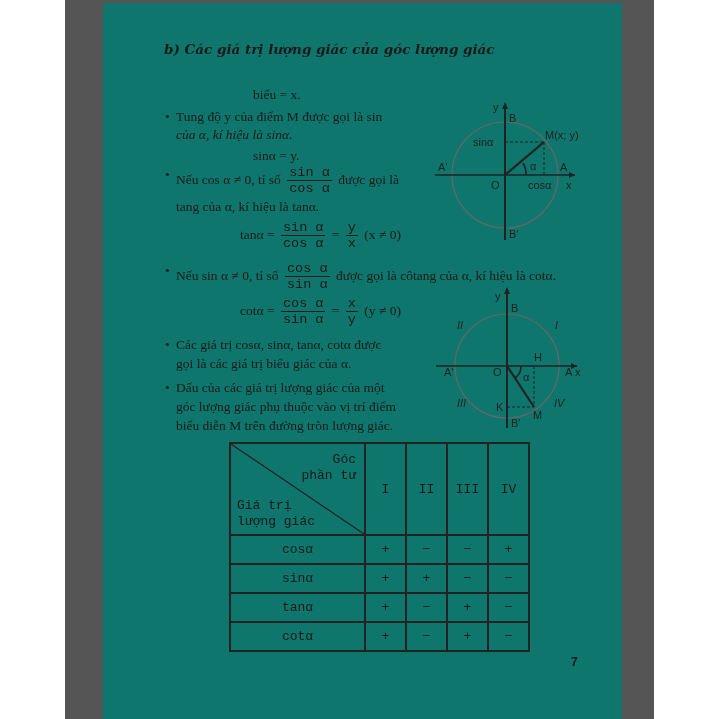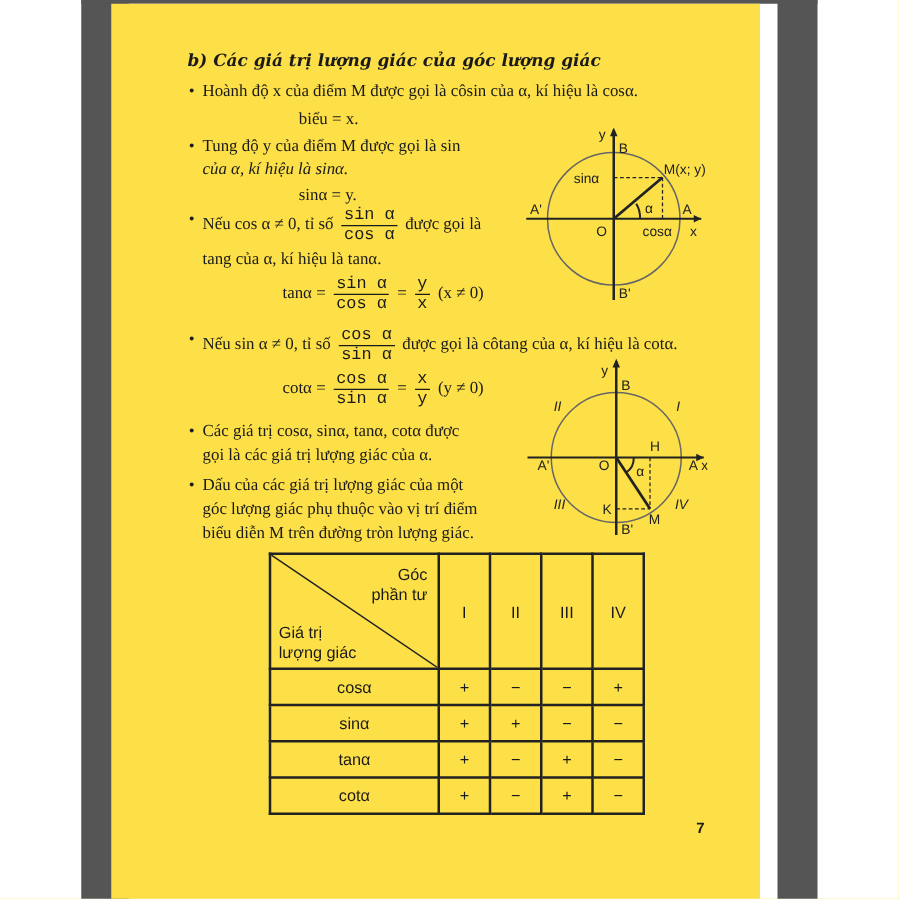--- a/index.html
+++ b/index.html
@@ -1,49 +1,48 @@
 <!DOCTYPE html>
 <html><head>
 <meta charset="utf-8">
 <style>
   html, body { margin:0; padding:0; }
   body { width:719px; height:719px; background:#ffffff; position:relative; overflow:hidden;
          font-family:"DejaVu Serif", "Liberation Serif", serif; color:#1a1a1a; }
   .band-left { position:absolute; left:65px; top:0; width:38px; height:719px; background:#555555; }
   .band-right { position:absolute; left:622px; top:0; width:32px; height:719px; background:#555555; }
   .band-top { position:absolute; left:65px; top:0; width:589px; height:3px; background:#555555; }
-  .page { position:absolute; left:89px; top:3px; width:519px; height:716px; background:#fde047; }
+  .page { position:absolute; left:103px; top:3px; width:519px; height:716px; background:#0f766e; }
   .abs { position:absolute; white-space:nowrap; }
   .heading { font-family:"DejaVu Serif", serif; font-weight:bold; font-style:italic; font-size:13.5px; }
   .txt { font-family:"Liberation Serif", serif; font-size:13.5px; line-height:19px; }
   .bullet::before { content:"•"; position:absolute; left:-11px; }
   .frac { display:inline-flex; flex-direction:column; align-items:center; vertical-align:middle; line-height:15px; margin:0 3px;font-family:Liberation Mono, monospace; }
   .frac .num { border-bottom:1px solid #1a1a1a; padding:0 2px; }
   .frac .den { padding:0 2px; }
   table.signs { position:absolute; left:126px; top:439px; border-collapse:collapse;
-                font-family:Liberation Sans, sans-serif; font-size:13px;padding-left:19px; }
+                font-family:Liberation Mono, monospace; font-size:13px;padding-left:19px; }
   table.signs td { border:2px solid #222; text-align:center; }
   .diag { position:relative; width:133px; height:90px; }
   .diag .top { position:absolute; right:8px; top:8px; text-align:right; line-height:16px; }
   .diag .bot { position:absolute; left:6px; bottom:4px; text-align:left; line-height:16px; }
   .pgnum { position:absolute; left:468px; top:652px; font-family:"Liberation Sans", sans-serif; font-weight:bold; font-size:12px; }
   svg text { font-family:"Liberation Sans", sans-serif; font-size:11px; fill:#222; }
 </style>
 </head>
 <body>
 
 <div class="band-left"></div>
 <div class="band-right"></div>
 <div class="band-top"></div>
 
 <div class="page">
 
   <div class="abs heading" style="left:61px; top:38px;">b) Các giá trị lượng giác của góc lượng giác</div>
 
-  <div class="abs txt bullet" style="left:73px; top:60px;">Hoành độ x của điểm M được gọi là côsin của α, kí hiệu là cosα.</div>
   <div class="abs txt" style="left:150px; top:82px;">biểu = x.</div>
 
   <div class="abs txt bullet" style="left:73px; top:104px;">Tung độ y của điểm M được gọi là sin</div>
   <div class="abs txt" style="left:73px; top:122px;font-style:italic;">của α, kí hiệu là sinα.</div>
   <div class="abs txt" style="left:150px; top:143px;">sinα = y.</div>
 
   <div class="abs txt bullet" style="left:73px; top:162px;">
     <span>Nếu cos α ≠ 0, tỉ số</span>
     <span class="frac">
       <span class="num">sin α</span>
@@ -84,21 +83,21 @@
     </span>
     <span>=</span>
     <span class="frac">
       <span class="num">x</span>
       <span class="den">y</span>
     </span>
     <span>(y ≠ 0)</span>
   </div>
 
   <div class="abs txt bullet" style="left:73px; top:332px;">Các giá trị cosα, sinα, tanα, cotα được</div>
-  <div class="abs txt" style="left:73px; top:351px;">gọi là các giá trị lượng giác của α.</div>
+  <div class="abs txt" style="left:73px; top:351px;">gọi là các giá trị biểu giác của α.</div>
 
   <div class="abs txt bullet" style="left:73px; top:375px;">Dấu của các giá trị lượng giác của một</div>
   <div class="abs txt" style="left:73px; top:394px;">góc lượng giác phụ thuộc vào vị trí điểm</div>
   <div class="abs txt" style="left:73px; top:413px;">biểu diễn M trên đường tròn lượng giác.</div>
 
   <svg class="abs" style="left:327px; top:97px;" width="150" height="145">
     <circle cx="75" cy="75" r="53" fill="none" stroke="#666" stroke-width="1.2"></circle>
     <line x1="5" y1="75" x2="145" y2="75" stroke="#222" stroke-width="1.6"></line>
     <polygon points="145,75 139,72 139,78" fill="#222"></polygon>
     <line x1="75" y1="140" x2="75" y2="4" stroke="#222" stroke-width="2"></line>

